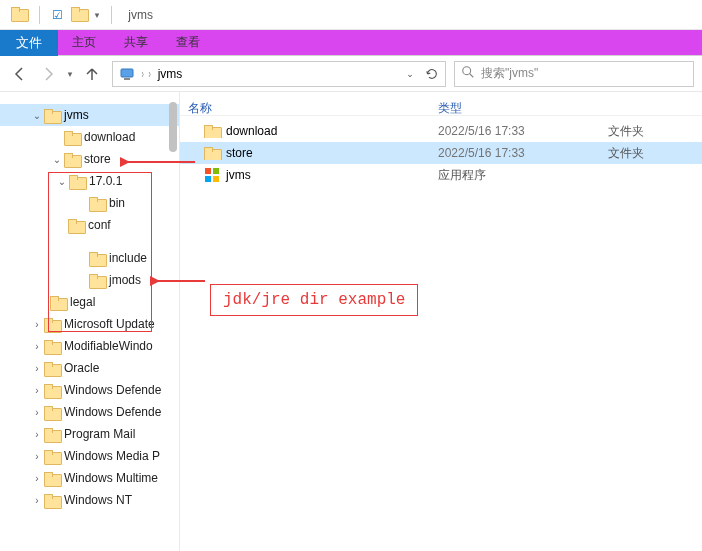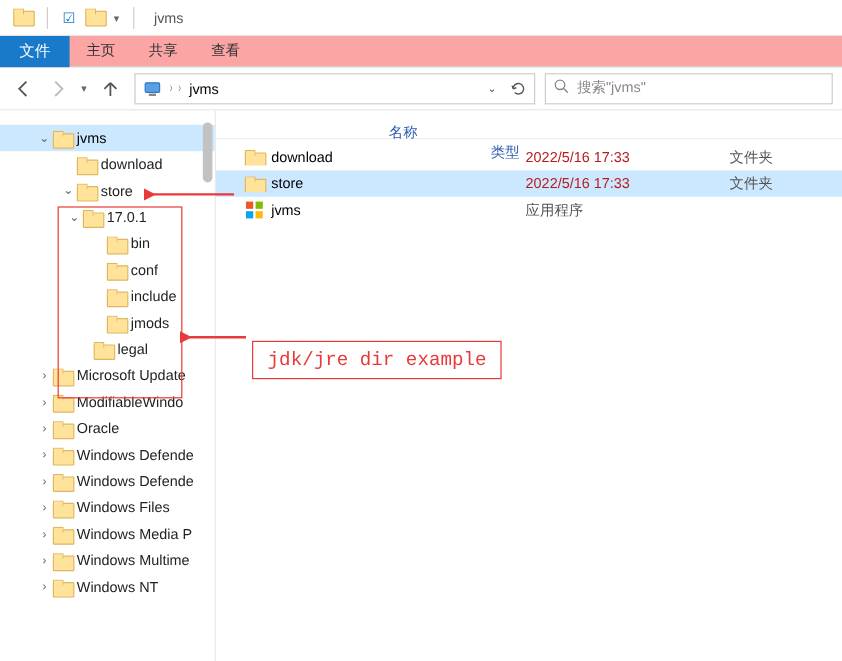--- a/index.html
+++ b/index.html
@@ -3,21 +3,21 @@
 <meta charset="utf-8">
 <style>
 * { margin: 0; padding: 0; box-sizing: border-box; font-family: "Segoe UI", Tahoma, sans-serif; font-size: 12px; }
 body { width: 702px; height: 551px; background: #fff; overflow: hidden; position: relative; }
 
 .titlebar { height: 30px; display: flex; align-items: center; padding: 0 5px; background: #fff; border-bottom: 1px solid #e5e5e5; }
 .titlebar .qat { display: flex; align-items: center; gap: 8px; padding: 0 6px; }
 .titlebar .divider { width: 1px; height: 18px; background: #ccc; margin: 0 4px; }
 .titlebar .title { margin-left: 6px; color: #555; }
 
-.ribbon { height: 26px; display: flex; align-items: center; background: #fca5a5; border-bottom: 1px solid #d0d0d0; }
+.ribbon { height: 26px; display: flex; align-items: center; background: #d946ef; border-bottom: 1px solid #d0d0d0; }
 .ribbon .tab { padding: 0 14px; height: 26px; display: flex; align-items: center; color: #333; cursor: default; }
 .ribbon .tab.file { background: #1979ca; color: #fff; font-size: 13px; padding: 0 16px; }
 
 .navbar { height: 36px; display: flex; align-items: center; padding: 4px 8px; gap: 4px; border-bottom: 1px solid #e8e8e8; }
 .navbar .navbtn { width: 24px; height: 24px; display: flex; align-items: center; justify-content: center; color: #555; }
 .navbar .navbtn.disabled { color: #bbb; }
 .addressbar { flex: 1; height: 26px; border: 1px solid #ccc; display: flex; align-items: center; padding: 0 2px; margin: 0 4px; }
 .addressbar .crumb { padding: 0 4px; height: 24px; display: flex; align-items: center; gap: 2px; }
 .addressbar .sep { color: #888; font-size: 10px; padding: 0 2px; }
 .addressbar .spacer { flex: 1; }
@@ -29,32 +29,32 @@
 .sidebar { width: 180px; overflow: hidden; padding: 12px 0 0 0; position: relative; border-right: 1px solid #eaeaea;}
 .tree-node { display: flex; align-items: center; height: 22px; padding-left: 4px; white-space: nowrap; }
 .tree-node .twisty { width: 14px; text-align: center; color: #666; font-size: 10px; }
 .tree-node .label { margin-left: 4px; color: #222; }
 .tree-node.selected { background: #cce8ff; }
 .tree-node.selected .label { color: #000; }
 
 .redbox { position: absolute; border: 1px solid #e83a3a; pointer-events: none; }
 
 .main { flex: 1; position: relative; }
-.colheaders { display: flex; height: 24px; align-items: center; border-bottom: 1px solid #f0f0f0; padding-top: 10px; flex-direction: column; }
+.colheaders { display: flex; height: 24px; align-items: center; border-bottom: 1px solid #f0f0f0; padding-top: 10px; }
 .colheaders .col { color: #2a5db0; padding-left: 8px; }
 .colheaders .col.name { width: 250px; }
 .colheaders .col.date { width: 170px; }
 .colheaders .col.type { width: 80px; }
 
 .filelist { padding-top: 4px; }
 .filerow { display: flex; align-items: center; height: 22px; }
 .filerow.selected { background: #cce8ff; }
 .filerow .cell { padding-left: 8px; white-space: nowrap; overflow: hidden; }
 .filerow .cell.name { width: 250px; display: flex; align-items: center; gap: 6px; padding-left: 24px;}
-.filerow .cell.date { width: 170px; color: #b91c1c; }
+.filerow .cell.date { width: 170px; color: #737373; }
 .filerow .cell.type { width: 80px; color: #555; }
 
 .folder-icon { width: 16px; height: 13px; display: inline-block; position: relative; }
 .folder-icon::before { content: ""; position: absolute; left: 0; top: 2px; width: 16px; height: 11px; background: #ffe39b; border: 1px solid #e0b75f; border-radius: 1px; }
 .folder-icon::after { content: ""; position: absolute; left: 0; top: 0; width: 7px; height: 4px; background: #ffe39b; border: 1px solid #e0b75f; border-bottom: none; border-radius: 1px 1px 0 0; }
 
 .app-icon { width: 16px; height: 16px; display: inline-flex; align-items: center; justify-content: center; }
 .app-icon svg { width: 16px; height: 16px; }
 
 .pc-icon { width: 16px; height: 16px; display: inline-block; }
@@ -159,36 +159,36 @@
     <div class="tree-node" style="padding-left:55px;">
       <span class="twisty">⌄</span>
         <span class="folder-icon"></span>
       <span class="label">17.0.1</span>
     </div>
     <div class="tree-node" style="padding-left:75px;">
       <span class="twisty"></span>
         <span class="folder-icon"></span>
       <span class="label">bin</span>
     </div>
+    <div class="tree-node" style="padding-left:54px;">
+      <span class="twisty"></span>
+        <span class="folder-icon"></span>
+      <span class="label">conf</span>
+    </div>
+    <div class="tree-node" style="padding-left:75px;margin-top:11px;">
+      <span class="twisty"></span>
+        <span class="folder-icon"></span>
+      <span class="label">include</span>
+    </div>
     <div class="tree-node" style="padding-left:75px;">
       <span class="twisty"></span>
         <span class="folder-icon"></span>
-      <span class="label">conf</span>
-    </div>
-    <div class="tree-node" style="padding-left:75px;">
-      <span class="twisty"></span>
-        <span class="folder-icon"></span>
-      <span class="label">include</span>
-    </div>
-    <div class="tree-node" style="padding-left:75px;">
-      <span class="twisty"></span>
-        <span class="folder-icon"></span>
       <span class="label">jmods</span>
     </div>
-    <div class="tree-node" style="padding-left:64px;">
+    <div class="tree-node" style="padding-left:36px;">
       <span class="twisty"></span>
         <span class="folder-icon"></span>
       <span class="label">legal</span>
     </div>
     <div class="tree-node" style="padding-left:30px;">
       <span class="twisty">›</span>
         <span class="folder-icon"></span>
       <span class="label">Microsoft Update</span>
     </div>
     <div class="tree-node" style="padding-left:30px;">
@@ -207,21 +207,21 @@
       <span class="label">Windows Defende</span>
     </div>
     <div class="tree-node" style="padding-left:30px;">
       <span class="twisty">›</span>
         <span class="folder-icon"></span>
       <span class="label">Windows Defende</span>
     </div>
     <div class="tree-node" style="padding-left:30px;">
       <span class="twisty">›</span>
         <span class="folder-icon"></span>
-      <span class="label">Windows Files</span>
+      <span class="label">Program Mail</span>
     </div>
     <div class="tree-node" style="padding-left:30px;">
       <span class="twisty">›</span>
         <span class="folder-icon"></span>
       <span class="label">Windows Media P</span>
     </div>
     <div class="tree-node" style="padding-left:30px;">
       <span class="twisty">›</span>
         <span class="folder-icon"></span>
       <span class="label">Windows Multime</span>

